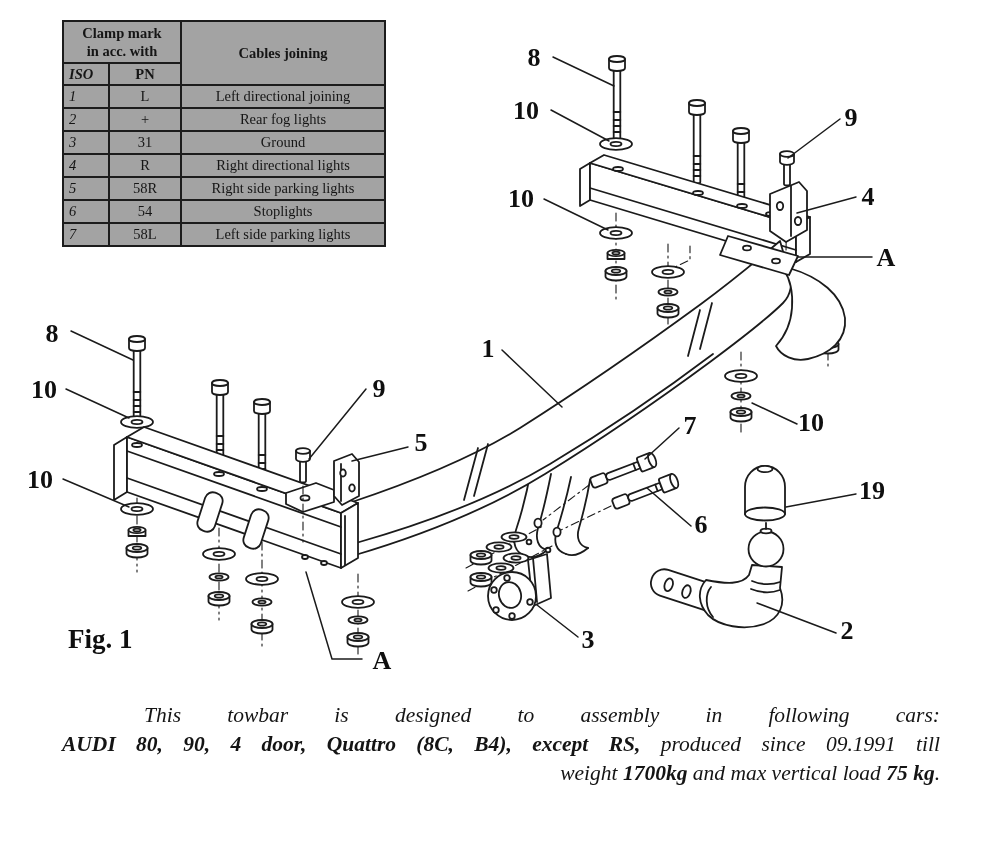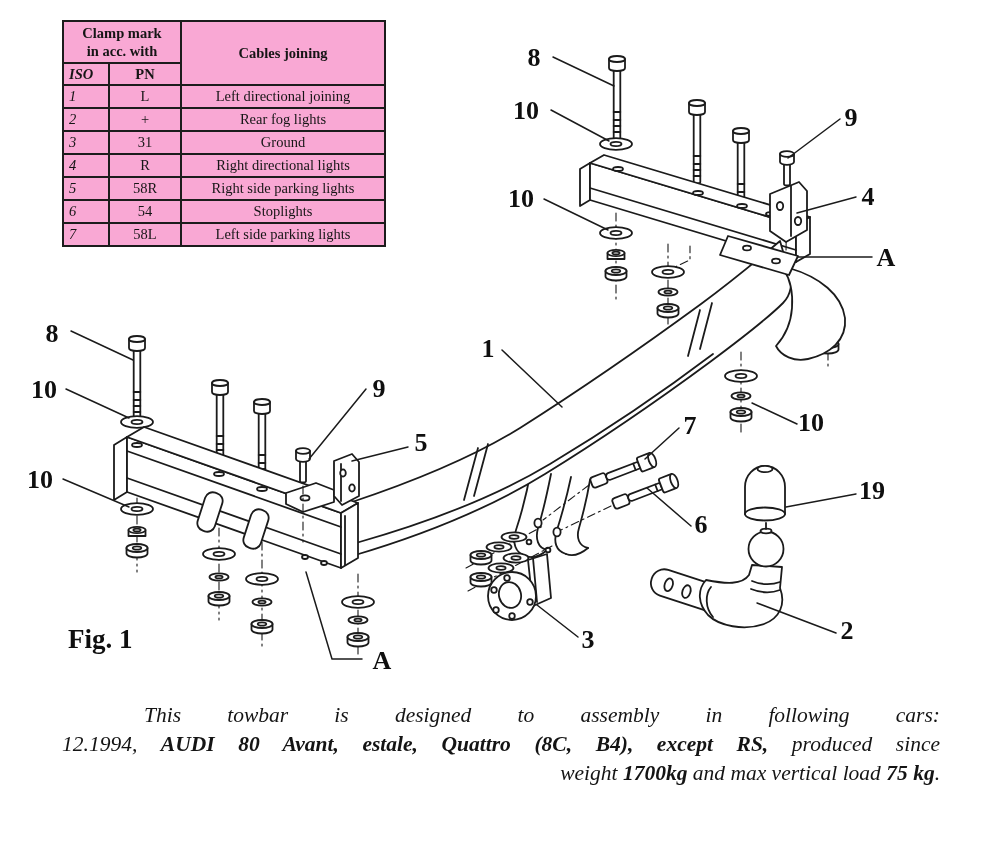--- a/index.html
+++ b/index.html
@@ -1,20 +1,20 @@
 <!DOCTYPE html>
 <html><head>
 <meta charset="utf-8">
 <style>
   html,body{margin:0;padding:0;background:#fff;}
   .page{position:relative;width:1000px;height:863px;background:#fff;overflow:hidden;
         font-family:"Liberation Serif",serif;color:#151515;}
   
   .tblwrap{position:absolute;left:62px;top:20px;}
-  table.wiring{border-collapse:collapse;background:#f9a8d4;}
+  table.wiring{border-collapse:collapse;background:#a3a3a3;}
   table.wiring td{border:2px solid #1c1c1c;padding:0 5px;font-size:14.5px;line-height:1.25;
                   color:#151515;white-space:nowrap;}
   td.hdr{font-weight:bold;text-align:center;font-size:15px;}
   td.c-iso{width:34px;text-align:left;height:21px;font-style:italic;}
   td.c-pn{width:60px;text-align:center;}
   td.c-cab{width:192px;text-align:center;}
   td.hline{height:40px;}
   td.subh{height:20px;}
   .hspan{display:block;text-align:center;}
   
@@ -355,17 +355,17 @@
       <text x="872" y="499" text-anchor="middle">19</text>
       <text x="847" y="639" text-anchor="middle">2</text>
       <text x="588" y="648" text-anchor="middle">3</text>
       <text x="382" y="669" text-anchor="middle">A</text>
       <text x="68" y="648" class="cap">Fig. 1</text>
     </g>
   </svg>
 
   <div class="para">
     <div class="pline just indent"><span>This towbar is designed to assembly in following cars:</span></div>
-    <div class="pline just"><span>12.1994,  </span><b>AUDI 80 Avant, estale, Quattro (8C, B4), except RS,</b><span> produced since</span></div>
+    <div class="pline just"><b>AUDI 80, 90, 4 door, Quattro (8C, B4), except RS,</b><span> produced since 09.1991 till</span></div>
     <div class="pline"><span>weight </span><b>1700kg</b><span> and max vertical load </span><b>75 kg</b><span>.</span></div>
   </div>
 
 </div>
 
 </body></html>

